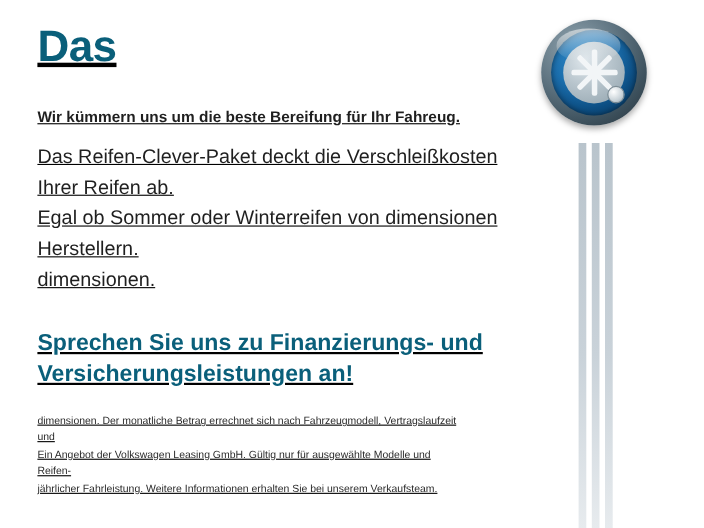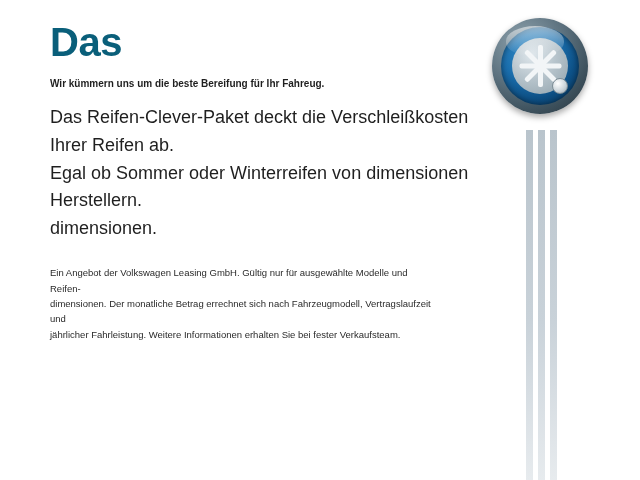--- a/index.html
+++ b/index.html
@@ -96,38 +96,39 @@
     left: 14px; top: 8px;
     width: 58px; height: 30px;
     border-radius: 50% 50% 45% 45%;
     background: linear-gradient(to bottom, rgba(255,255,255,0.55), rgba(255,255,255,0.02));
     pointer-events: none;
   }
 
   
   .content {
     position: absolute;
-    left: 50px;
+    left: 34px;
     top: 20px;
     width: 430px;
+    text-decoration: underline;
   }
   h1.headline {
     margin: 0;
     color: #0a5f7a;
     font-size: 40px;
     font-weight: bold;
     line-height: 1.12;
     letter-spacing: -0.5px;
   }
   .headline .line2 { display: block; }
 
   .subhead {
-    margin: 12px 0 0 0;
+    margin: 32px 0 0 0;
     color: #1f1f1f;
-    font-size: 10px;
+    font-size: 14px;
     font-weight: bold;
     line-height: 1.3;
   }
 
   .body-copy {
     margin: 14px 0 0 0;
     color: #1f1f1f;
     font-size: 18px;
     line-height: 1.55;
   }
@@ -186,21 +187,25 @@
     </h1>
 
     <p class="subhead">Wir kümmern uns um die beste Bereifung für Ihr Fahreug.</p>
 
     <p class="body-copy">
       <span class="ln">Das Reifen-Clever-Paket deckt die Verschleißkosten Ihrer Reifen ab.</span>
       <span class="ln">Egal ob Sommer oder Winterreifen von dimensionen Herstellern.</span>
       <span class="ln">dimensionen.</span>
     </p>
 
+    <h2 class="cta">
+      <span>Sprechen Sie uns zu Finanzierungs- und</span>
+      <span class="line2">Versicherungsleistungen an!</span>
+    </h2>
 
     <p class="legal">
+      <span class="ln">dimensionen. Der monatliche Betrag errechnet sich nach Fahrzeugmodell, Vertragslaufzeit und</span>
       <span class="ln">Ein Angebot der Volkswagen Leasing GmbH. Gültig nur für ausgewählte Modelle und Reifen-</span>
-      <span class="ln">dimensionen. Der monatliche Betrag errechnet sich nach Fahrzeugmodell, Vertragslaufzeit und</span>
-      <span class="ln">jährlicher Fahrleistung. Weitere Informationen erhalten Sie bei fester Verkaufsteam.</span>
+      <span class="ln">jährlicher Fahrleistung. Weitere Informationen erhalten Sie bei unserem Verkaufsteam.</span>
     </p>
 
   </div>
 </div>
 
 </body></html>

